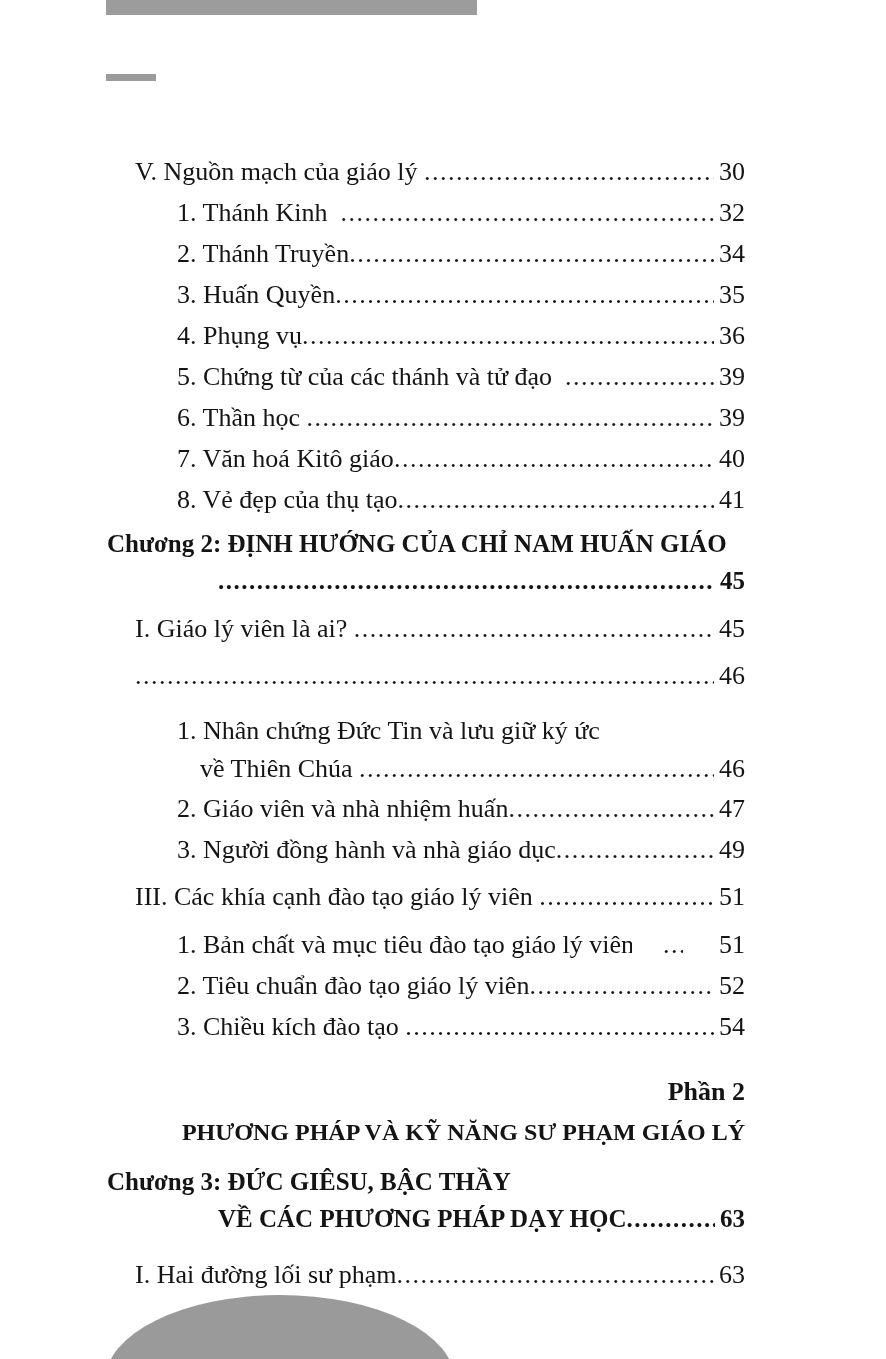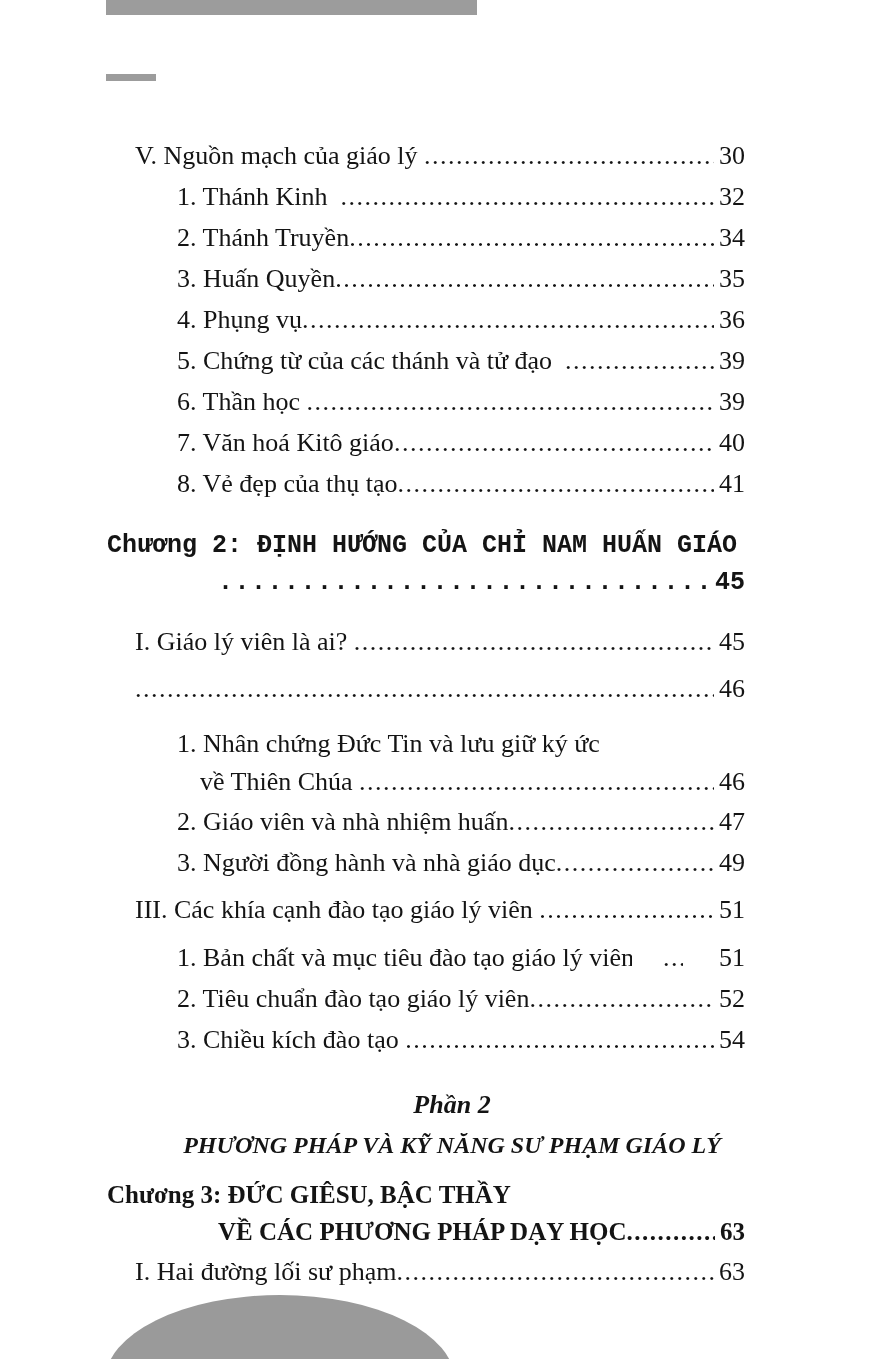--- a/index.html
+++ b/index.html
@@ -30,21 +30,21 @@
     position: absolute;
     left: 105px; top: 1295px;
     width: 350px; height: 172px;
     border-radius: 50%;
     background: var(--ellipse-gray, #9a9a9a);
   }
 
   
   .toc {
     position: absolute;
-    left: 107px; top: 135px;
+    left: 107px; top: 151px;
     width: 638px;
     font-size: 26px;
     line-height: 41px;
   }
   .row {
     display: flex;
     align-items: baseline;
     height: 41px;
     white-space: nowrap;
   }
@@ -74,21 +74,21 @@
   .chapter { font-weight: bold; font-size: 25px; }
   .chapter .cline1 { height: 37px; line-height: 37px; white-space: nowrap; }
   .chapter .cline2 {
     display: flex; align-items: baseline;
     height: 37px; line-height: 37px;
     padding-left: 111px;
     white-space: nowrap;
   }
 
   
-  .part { font-weight: bold; text-align: center; padding-left: 52px; font-style: italic; }
+  .part { font-weight: bold; text-align: right; padding-left: 52px; }
   .part .part-label { height: 41px; font-size: 26px; }
   .part .part-title { height: 41px; font-size: 24px; white-space: nowrap; }
 </style>
 </head>
 <body>
 
 <div class="page-root">
   <div class="top-bar"></div>
   <div class="small-bar"></div>
   <div class="toc">
@@ -130,28 +130,28 @@
       <div class="row lvl2">
         <span class="label">7. Văn hoá Kitô giáo</span>
         <span class="dots">........................................................................................................................................................................................................</span>
         <span class="page-num">40</span>
       </div>
       <div class="row lvl2">
         <span class="label">8. Vẻ đẹp của thụ tạo</span>
         <span class="dots">........................................................................................................................................................................................................</span>
         <span class="page-num">41</span>
       </div>
-      <div class="chapter" style="margin-top: 23px; font-family: Liberation Mono, monospace;">
+      <div class="chapter" style="margin-top: 5px;">
         <div class="cline1"><span class="label">Chương 2: ĐỊNH HƯỚNG CỦA CHỈ NAM HUẤN GIÁO</span></div>
         <div class="cline2">
           <span class="dots">........................................................................................................................................................................................................</span>
           <span class="page-num">45</span>
         </div>
       </div>
-      <div class="row lvl1" style="margin-top: 20px;">
+      <div class="row lvl1" style="margin-top: 9px;">
         <span class="label">I. Giáo lý viên là ai? </span>
         <span class="dots">........................................................................................................................................................................................................</span>
         <span class="page-num">45</span>
       </div>
       <div class="row lvl1" style="margin-top: 6px;">
         <span class="dots">........................................................................................................................................................................................................</span>
         <span class="page-num">46</span>
       </div>
       <div class="wrap lvl2" style="margin-top: 16px;">
         <div class="wline1"><span class="label">1. Nhân chứng Đức Tin và lưu giữ ký ức</span></div>
@@ -196,20 +196,20 @@
         <div class="part-title">PHƯƠNG PHÁP VÀ KỸ NĂNG SƯ PHẠM GIÁO LÝ</div>
       </div>
       <div class="chapter" style="margin-top: 10px;">
         <div class="cline1"><span class="label">Chương 3: ĐỨC GIÊSU, BẬC THẦY</span></div>
         <div class="cline2">
           <span class="label">VỀ CÁC PHƯƠNG PHÁP DẠY HỌC</span>
           <span class="dots">........................................................................................................................................................................................................</span>
           <span class="page-num">63</span>
         </div>
       </div>
-      <div class="row lvl1" style="margin-top: 1px;">
+      <div class="row lvl1" style="margin-top: 17px;">
         <span class="label">I. Hai đường lối sư phạm</span>
         <span class="dots">........................................................................................................................................................................................................</span>
         <span class="page-num">63</span>
       </div>
     </div>
   <div class="bottom-ellipse"></div>
 </div>
 
 </body></html>

